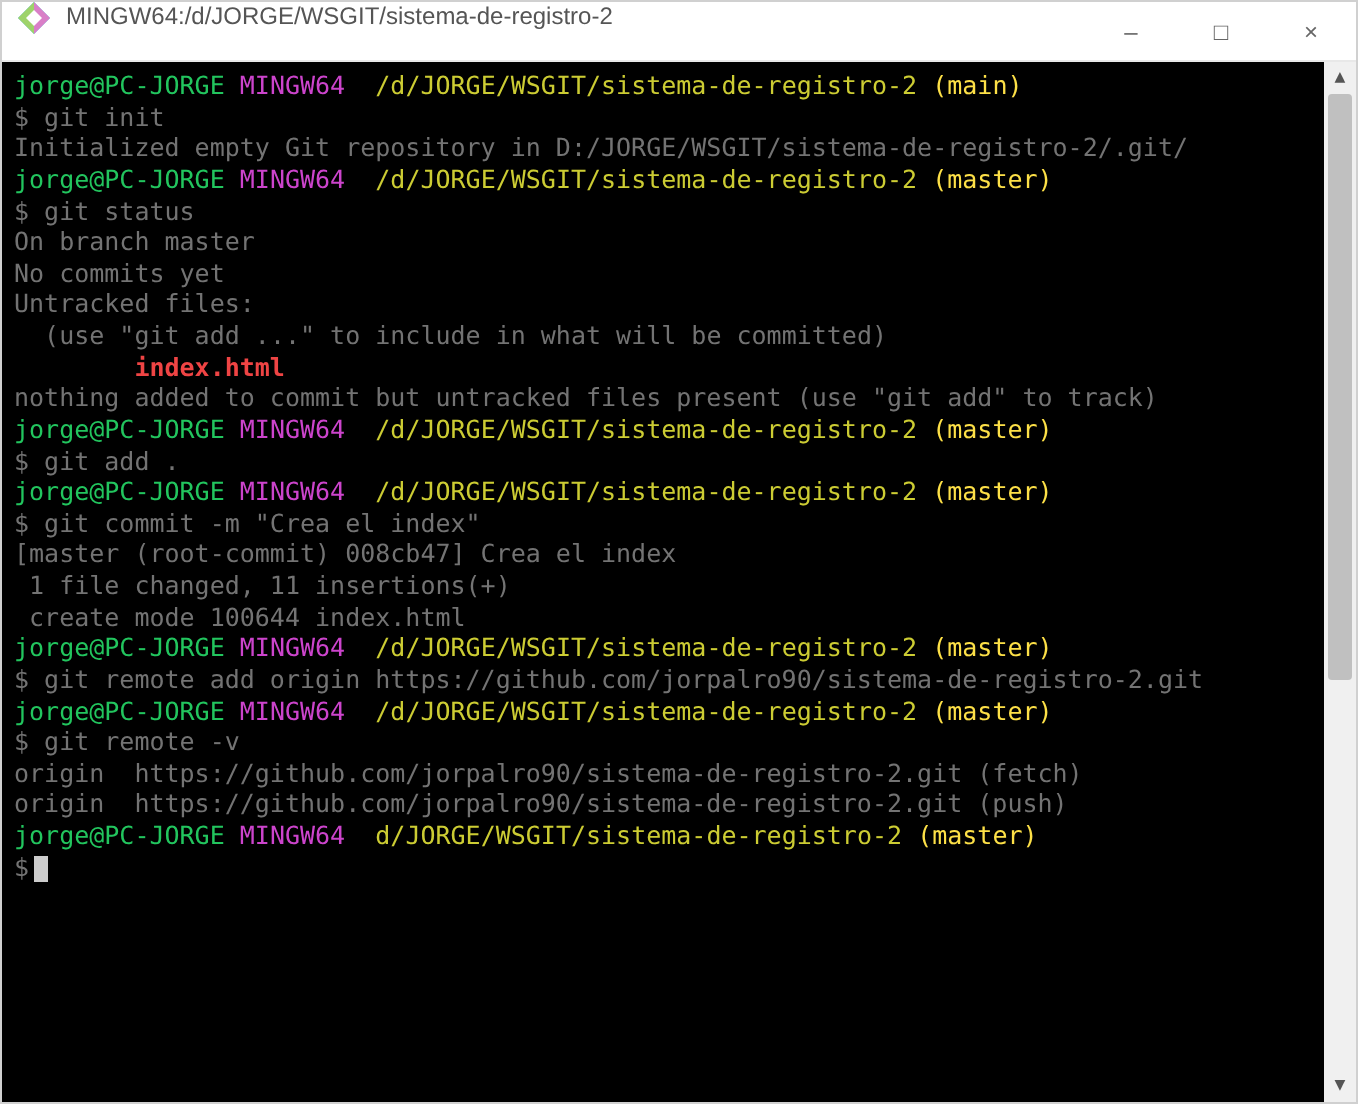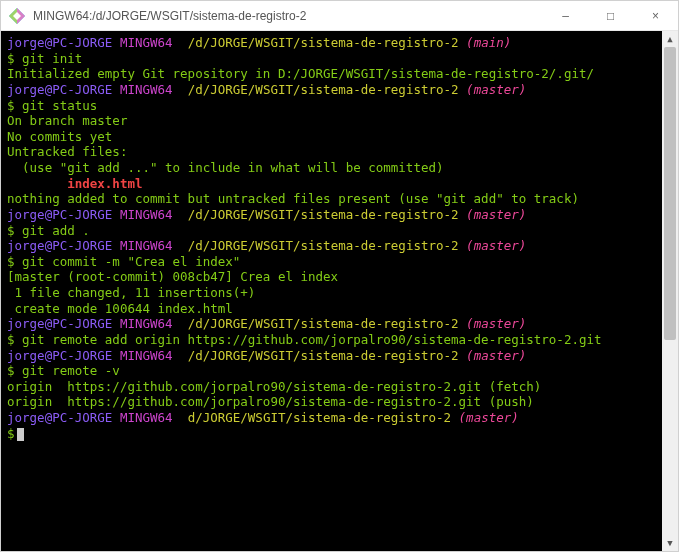--- a/index.html
+++ b/index.html
@@ -18,21 +18,21 @@
     height: 552px;
     border: 1px solid #d0d0d0;
     display: flex;
     flex-direction: column;
     background: #fff;
   }
   .titlebar {
     height: 30px;
     background: #ffffff;
     display: flex;
-    align-items: center;
+    align-items: flex-start;
     border-bottom: 1px solid #e8e8e8;
     user-select: none;
     font-family: "Segoe UI", Tahoma, sans-serif;
     font-size: 12px;
     color: #555;
   }
   .titlebar .app-icon {
     width: 16px; height: 16px;
     margin: 0 8px;
     position: relative;
@@ -66,26 +66,26 @@
     background:#c0c0c0; border-radius:2px;
   }
   .terminal {
     position:absolute; left:0; top:0; right:16px; bottom:0;
     padding: 4px 6px;
     color: #cccccc;
     white-space: pre;
     line-height: 1.25;
     overflow: hidden;
   }
-  .g  { color:#8b5cf6; }  
+  .g  { color:#22c55e; }  
   .m  { color:#cc44cc;margin-top:13px; }  
   .y  { color:#cccc33;margin-top:44px; }  
-  .c  { color:#ec4899;font-style:italic; }  
+  .c  { color:#fde047; }  
   .r  { color:#ef4444;font-weight:bold; }  
-  .w  { color:#84cc16; }  
+  .w  { color:#737373; }  
   .line { display:block; }
   .cursor {
     display:inline-block;
     width:7px; height:13px;
     background:#cccccc;
     vertical-align: text-bottom;
     margin-left:2px;
   }
 </style>
 </head>

